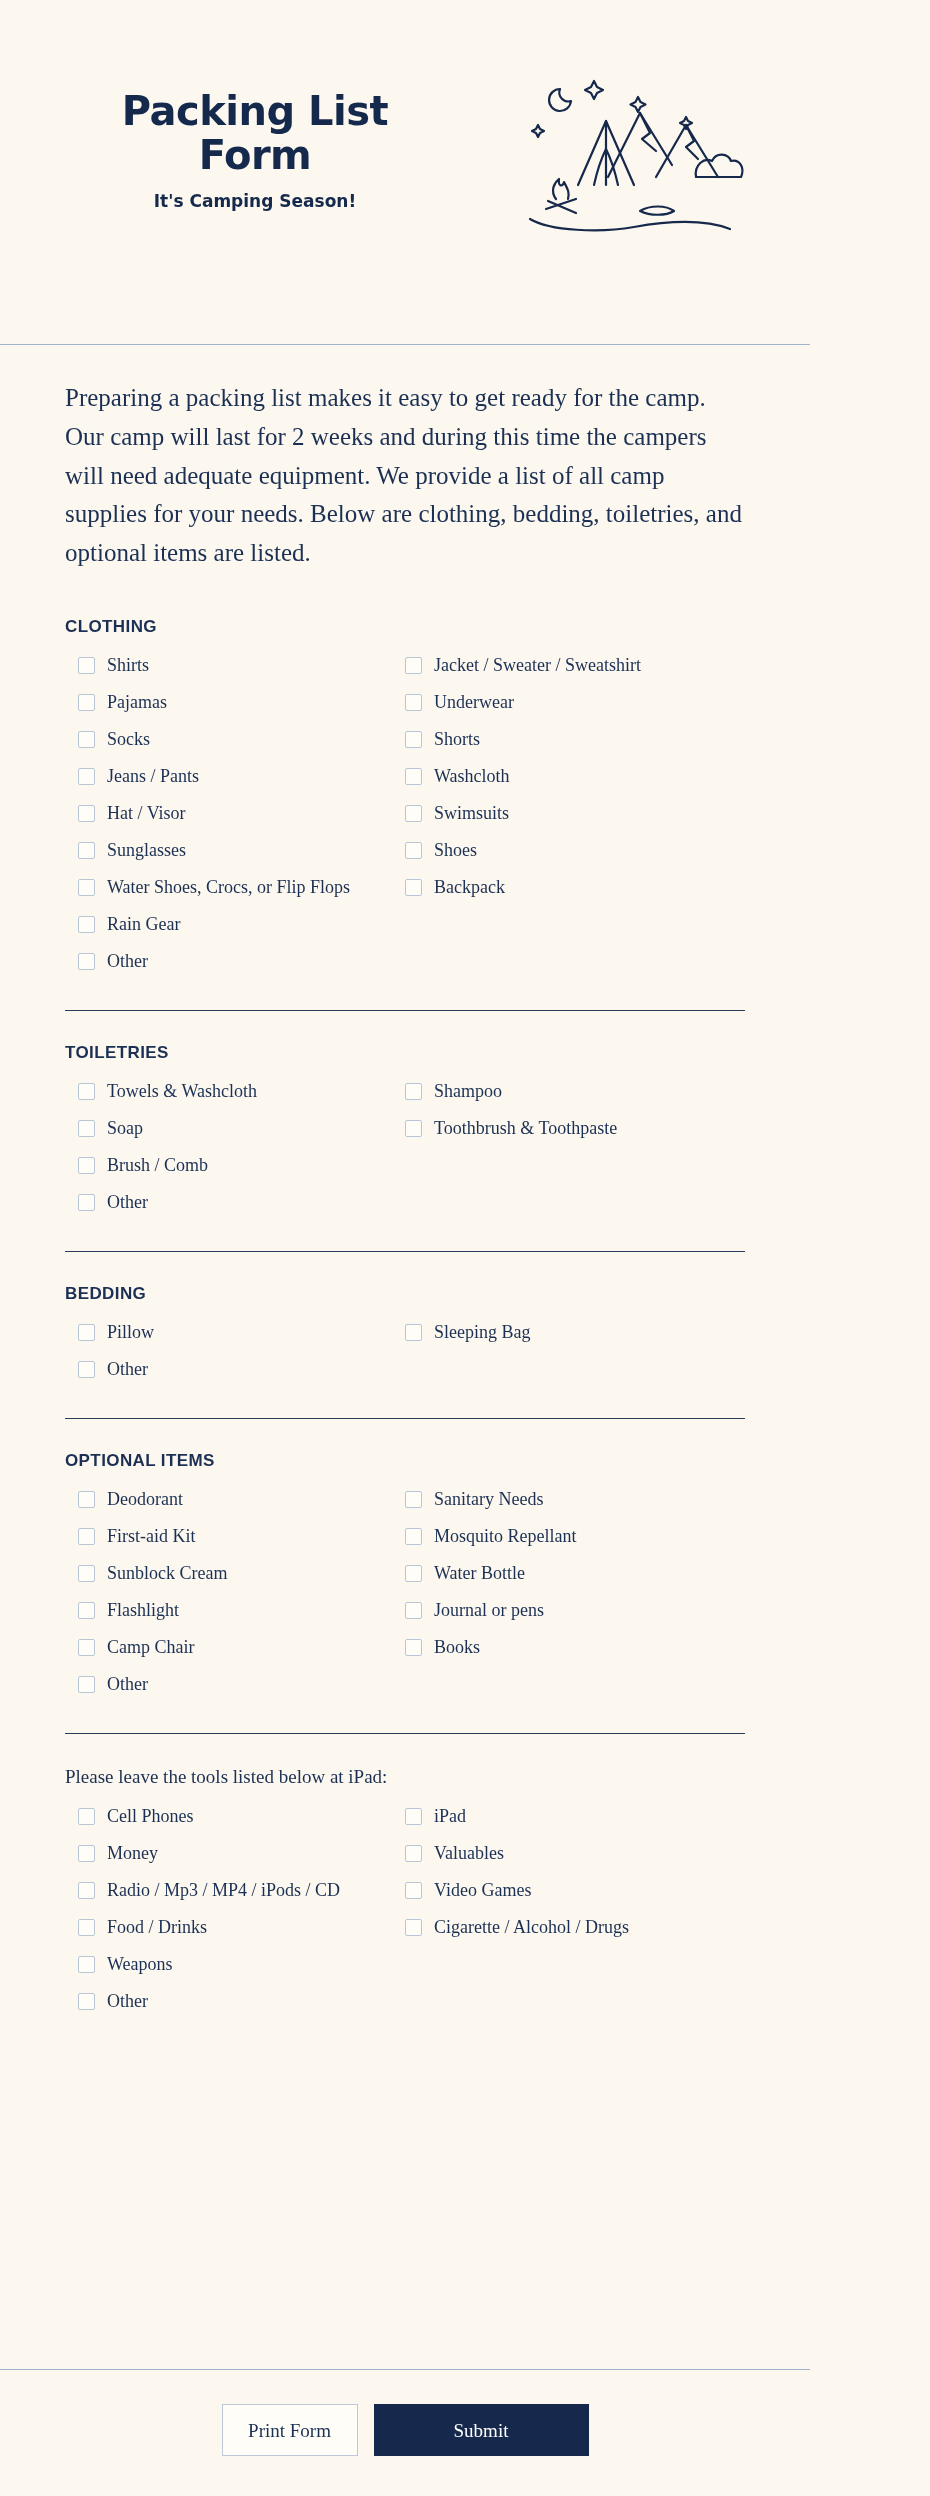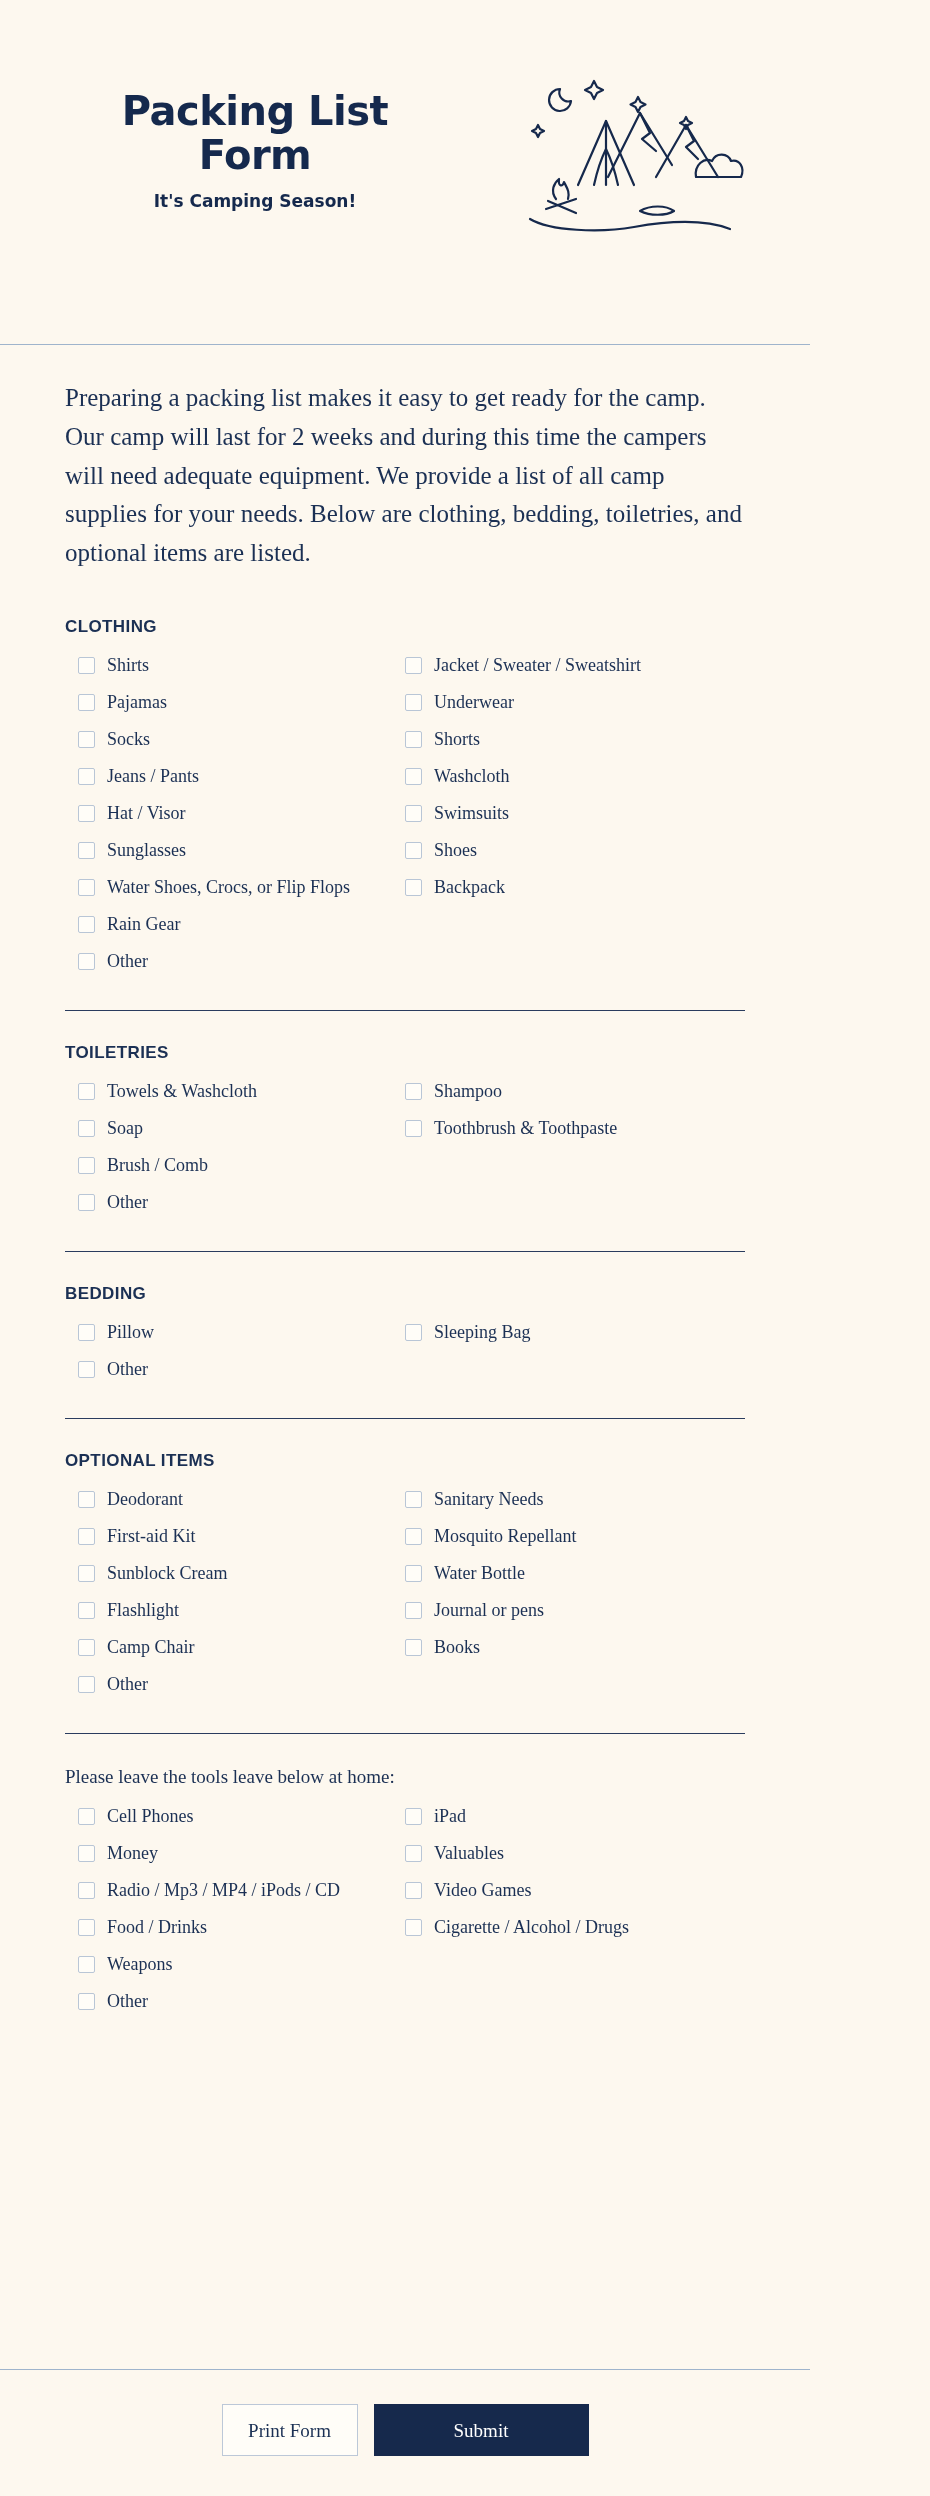--- a/index.html
+++ b/index.html
@@ -396,21 +396,21 @@
               <span class="cb"></span>
               <span class="item-label">Books</span>
             </div>
         </div>
       </div>
     </div>
 
     <hr class="divider">
 
     <div class="section">
-      <p class="section-note">Please leave the tools leave below at home:</p>
+      <p class="section-note">Please leave the tools listed below at iPad:</p>
       <div class="cols">
         <div class="col">
           <div class="item">
               <span class="cb"></span>
               <span class="item-label">Cell Phones</span>
             </div>
           <div class="item">
               <span class="cb"></span>
               <span class="item-label">Money</span>
             </div>

